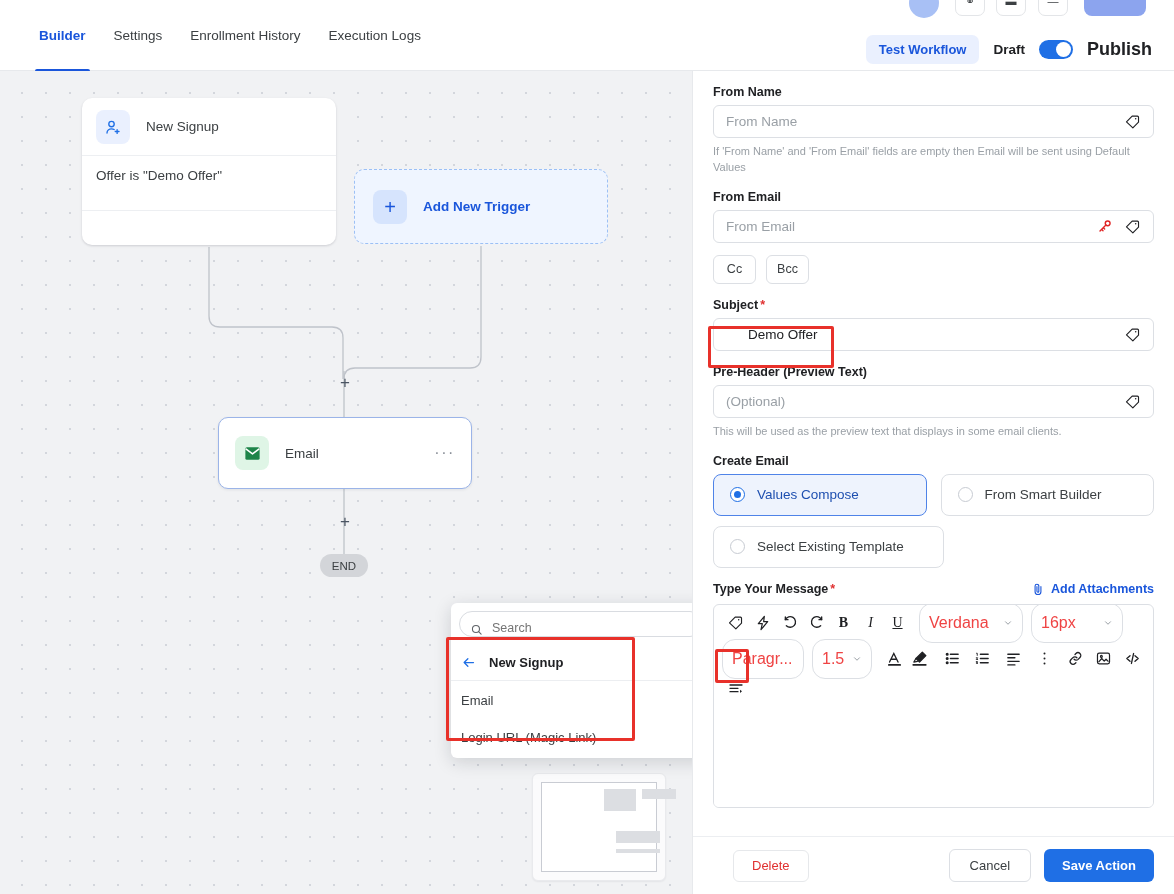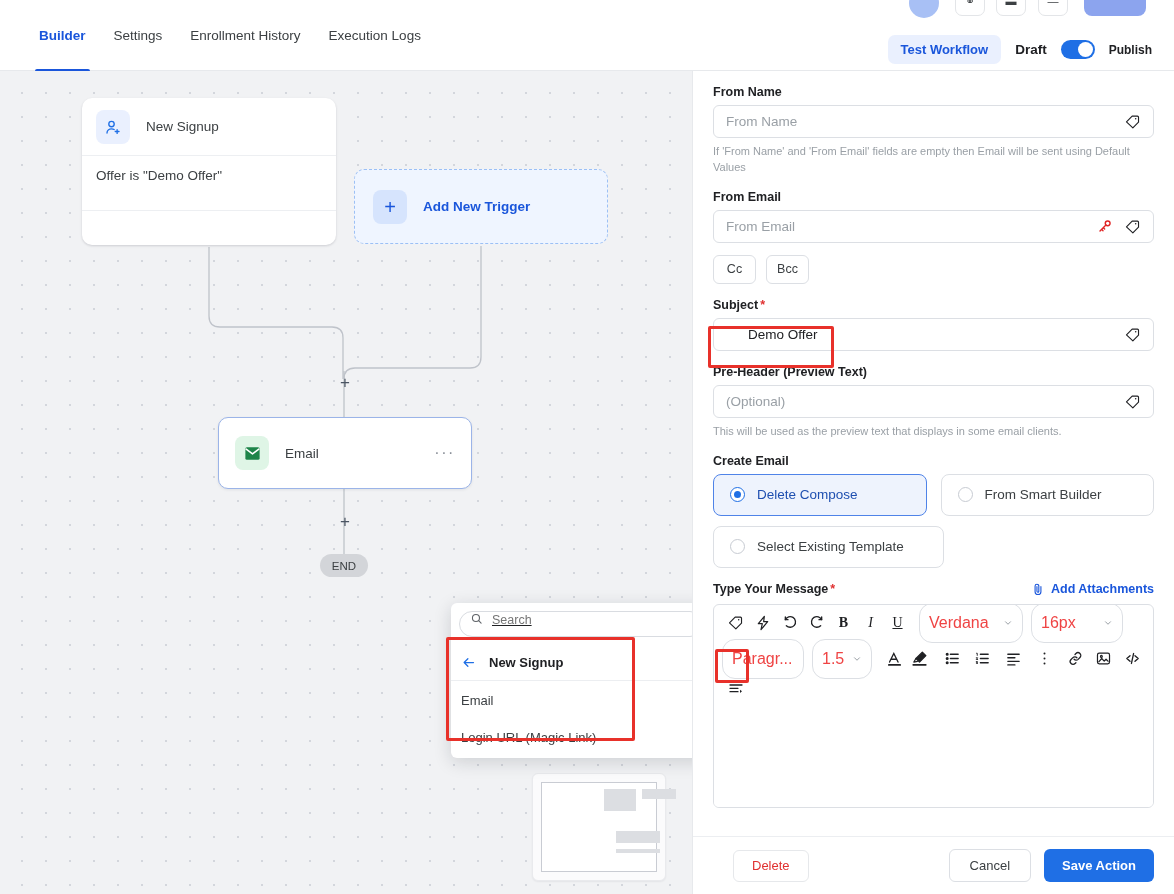--- a/index.html
+++ b/index.html
@@ -27,21 +27,21 @@
   .tabs { position:absolute; left:25px; top:0; height:43px; display:flex; align-items:center; gap:0; }
   .tab { position:relative; height:43px; display:flex; align-items:flex-start; padding:0 14px; font-size:13.5px; color:#3c4043; cursor:pointer; white-space:nowrap; }
   .tab.active { color:#1a56db; font-weight:600; }
   .tab.active:after { content:""; position:absolute; left:10px; right:10px; bottom:0; height:2.5px; background:#1a56db; border-radius:2px 2px 0 0; }
 
   .topright { position:absolute; right:22px; top:0; height:43px; display:flex; align-items:center; gap:14px; }
   .testwf { background:#eaf0fe; color:#1a56db; font-size:13px; font-weight:600; padding:7px 13px; border-radius:7px; border:none; cursor:pointer; font-family:inherit; }
   .draftlabel { font-size:13.5px; color:#202124; font-weight:600; }
   .toggle { width:34px; height:19px; border-radius:12px; background:#1f6fe5; position:relative; cursor:pointer; }
   .toggle .knob { position:absolute; right:2px; top:2px; width:15px; height:15px; border-radius:50%; background:#fff; }
-  .publabel { font-size:12px; color:#202124; font-weight:600; }
+  .publabel { font-size:18px; color:#202124; font-weight:600; }
 
   
   .canvas {
     position:absolute; left:0; top:71px; width:692px; height:823px;
     background-color:#f1f2f4;
     background-image:radial-gradient(#d3d6dc 1.1px, transparent 1.2px);
     background-size:24px 24px; background-position:10px 10px;
     overflow:hidden;
   }
   .svg-edges { position:absolute; left:0; top:0; width:692px; height:823px; pointer-events:none; }
@@ -87,21 +87,21 @@
   .minimap { position:absolute; left:532px; top:702px; width:134px; height:108px; background:#fbfbfc; border:1px solid #e9eaed; border-radius:6px; box-shadow:0 1px 2px rgba(16,24,40,.06); }
   .mm-inner { position:absolute; left:8px; top:8px; right:8px; bottom:8px; background:#fff; border:1px solid #c9ccd3; }
   .mm-b { position:absolute; background:#dcdee2; }
   .mm-b1 { left:62px; top:6px; width:32px; height:22px; }
   .mm-b2 { left:100px; top:6px; width:34px; height:10px; }
   .mm-b3 { left:74px; top:48px; width:44px; height:12px; }
   .mm-b4 { left:74px; top:66px; width:44px; height:4px; }
 
   
   .picker { position:absolute; left:451px; top:532px; width:260px; height:155px; background:#fff; border-radius:6px; box-shadow:0 4px 18px rgba(16,24,40,.16); }
-  .pk-search { position:absolute; left:8px; top:8px; width:244px; height:26px; border:1px solid #d9dce1; border-radius:13px; display:flex; align-items:flex-start; padding:0 10px; background:#fff;text-decoration:underline; }
+  .pk-search { position:absolute; left:8px; top:8px; width:244px; height:26px; border:1px solid #d9dce1; border-radius:13px; display:flex; align-items:flex-end; padding:0 10px; background:#fff; }
   .pk-search input { border:none; outline:none; flex:1; font-size:12.5px; color:#5f6368; font-family:inherit; background:transparent; margin-left:7px; }
   .pk-back { position:absolute; left:0; top:42px; width:260px; height:36px; display:flex; align-items:center; padding:0 10px; cursor:pointer; border-bottom:1px solid #eceef1; }
   .pk-back-label { margin-left:13px; font-size:13px; color:#202124; font-weight:600; }
   .pk-item { position:absolute; left:0; width:260px; height:37px; display:flex; align-items:center; padding:0 10px; font-size:13px; color:#3c4043; cursor:pointer; }
   .pk-i1 { top:79px; }
   .pk-i2 { top:116px; }
   .redbox-picker { position:absolute; left:446px; top:637px; width:189px; height:104px; border:3px solid #e8312a; border-radius:2px; pointer-events:none; }
 
   
   .panel { position:absolute; left:692px; top:71px; width:482px; height:823px; background:#fff; border-left:1px solid #e7e9ec; }
@@ -340,21 +340,21 @@
           </svg>
         </span>
       </div>
       <div class="hint">This will be used as the preview text that displays in some email clients.</div>
 
       <div class="gap14"></div>
       <div class="fld-label">Create Email</div>
       <div class="radio-row">
         <div class="radio-card sel">
           <span class="rdot"></span>
-          <span class="rlabel">Delete Compose</span>
+          <span class="rlabel">Values Compose</span>
         </div>
         <div class="radio-card">
           <span class="rdot"></span>
           <span class="rlabel">From Smart Builder</span>
         </div>
       </div>
       <div class="gap10"></div>
       <div class="radio-row">
         <div class="radio-card">
           <span class="rdot"></span>

